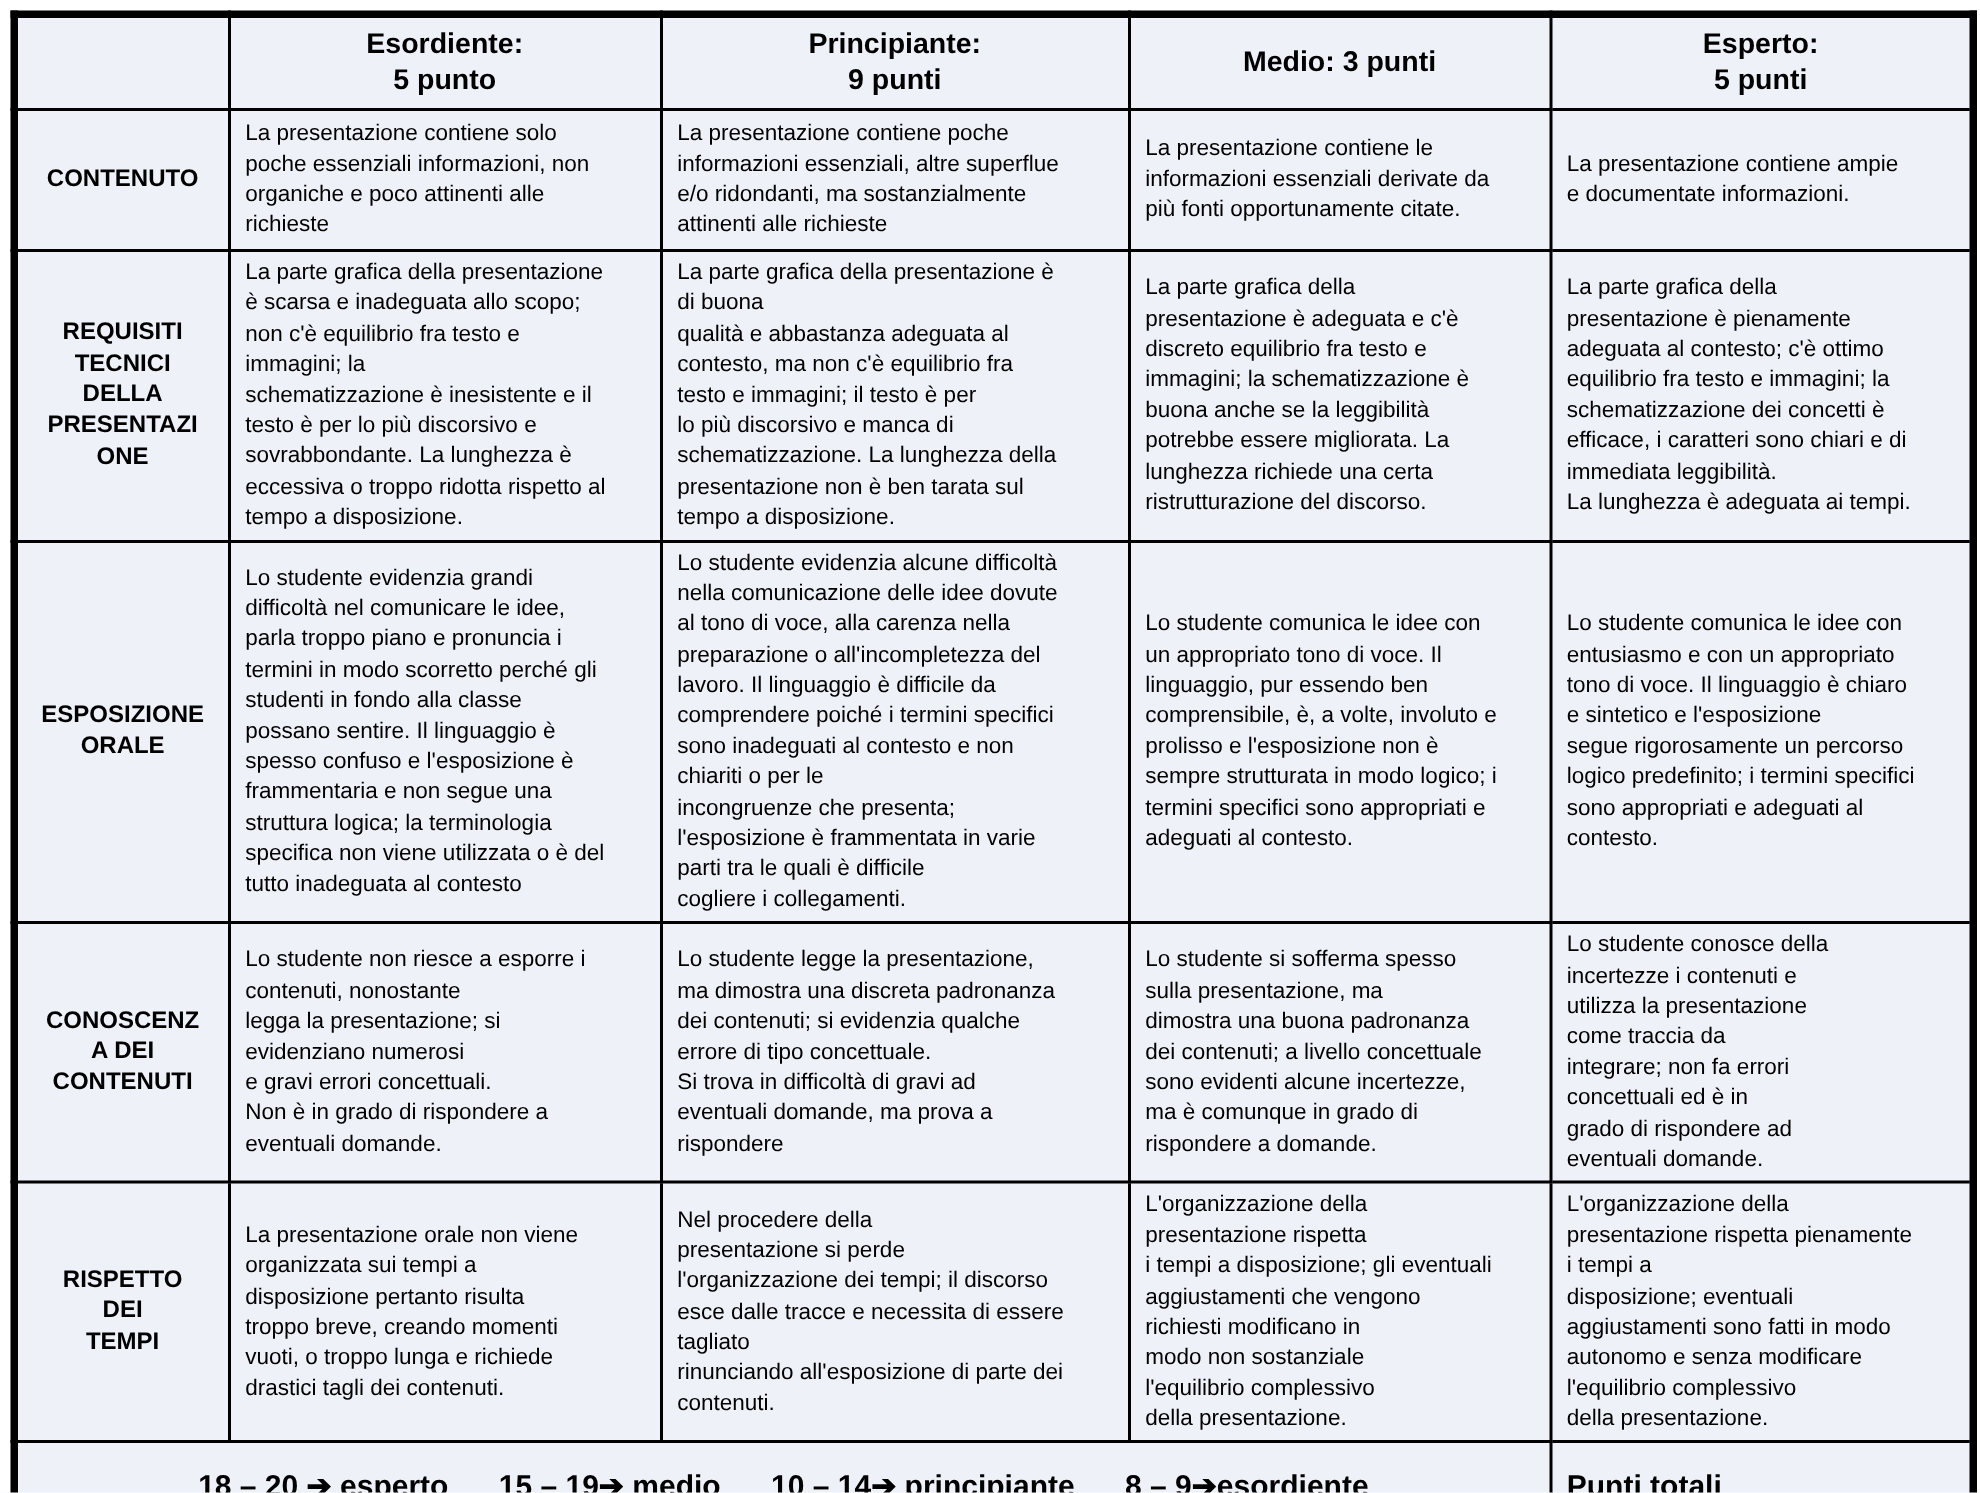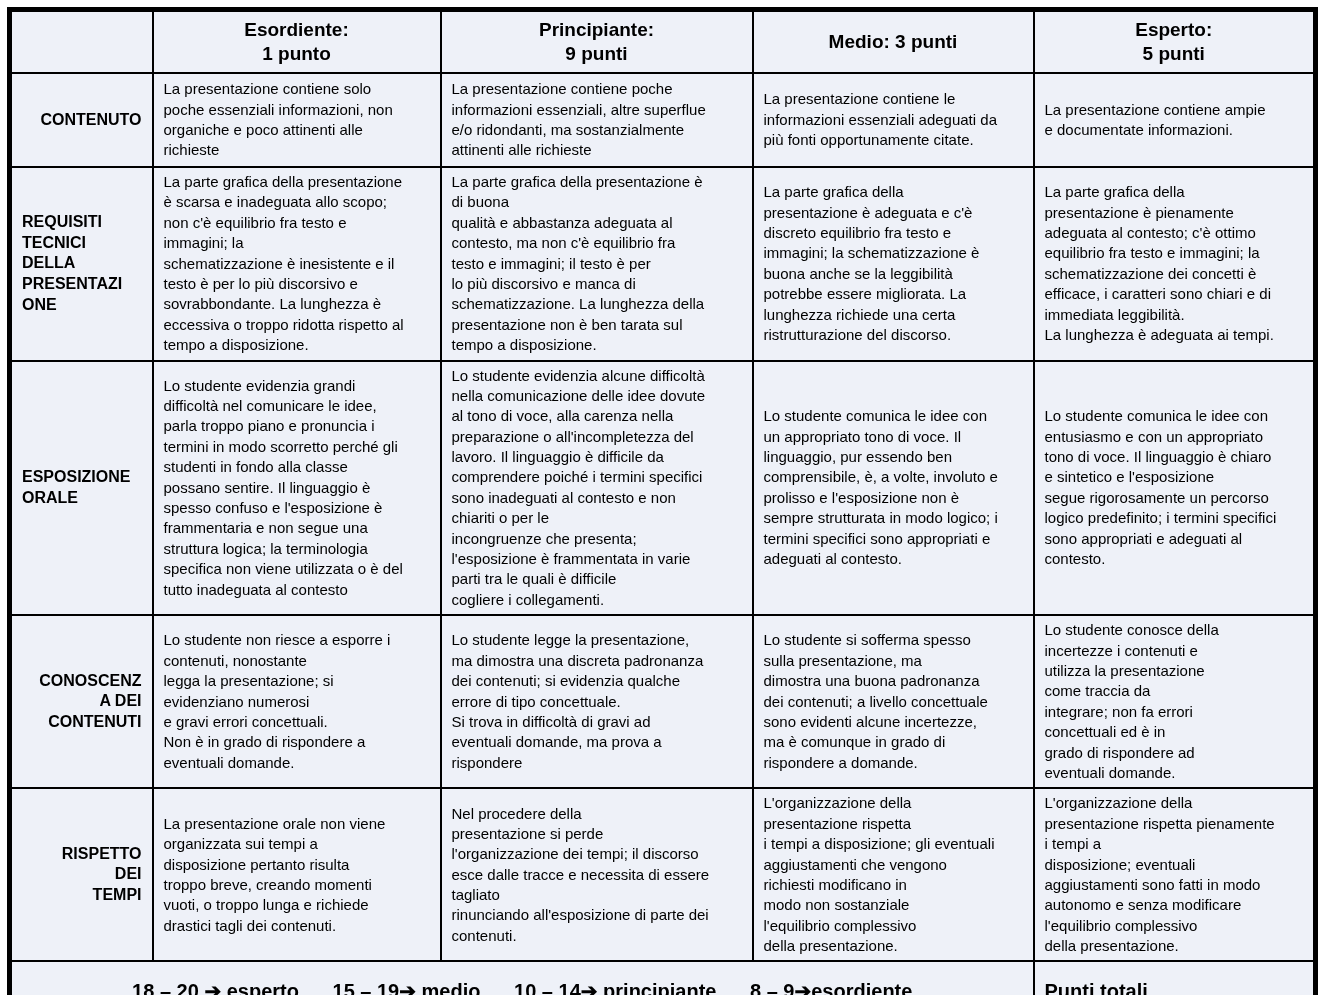--- a/index.html
+++ b/index.html
@@ -33,22 +33,22 @@
     text-align:center;
     line-height:1.25;
     height:52px;
   }
   
   th.crit{
     font-weight:bold;
     font-size:16px;
     line-height:1.3;
   }
-  th.crit.center{}
-  th.crit.left{text-align:right;}
+  th.crit.center{text-align:center;}
+  th.crit.left{text-align:center;}
   
   tr.r1 td, tr.r1 th{height:84px;}
   tr.r2 td, tr.r2 th{height:182px;}
   tr.r3 td, tr.r3 th{height:242px;}
   tr.r4 td, tr.r4 th{height:162px;}
   tr.r5 td, tr.r5 th{height:160px;}
   
   tr.r-foot td{height:30px;}
   td.foot-left{
     text-align:center;
@@ -71,41 +71,41 @@
     <col style="width:143px">
     <col style="width:288px">
     <col style="width:312px">
     <col style="width:281px">
     <col style="width:282px">
   </colgroup>
   <thead>
     <tr class="r-head">
       <th class="crit"></th>
       <th>Esordiente:
-1 punto</th>
+5 punto</th>
       <th>Principiante:
 9 punti</th>
       <th>Medio: 3 punti</th>
       <th>Esperto:
 5 punti</th>
     </tr>
   </thead>
   <tbody>
     <tr class="r1">
       <th class="crit left">CONTENUTO</th>
       <td>La presentazione contiene solo
 poche essenziali informazioni, non
 organiche e poco attinenti alle
 richieste</td>
       <td>La presentazione contiene poche
 informazioni essenziali, altre superflue
 e/o ridondanti, ma sostanzialmente
 attinenti alle richieste</td>
       <td>La presentazione contiene le
-informazioni essenziali adeguati da
+informazioni essenziali derivate da
 più fonti opportunamente citate.</td>
       <td>La presentazione contiene ampie
 e documentate informazioni.</td>
     </tr>
     <tr class="r2">
       <th class="crit center">REQUISITI
 TECNICI
 DELLA
 PRESENTAZI
 ONE</th>

